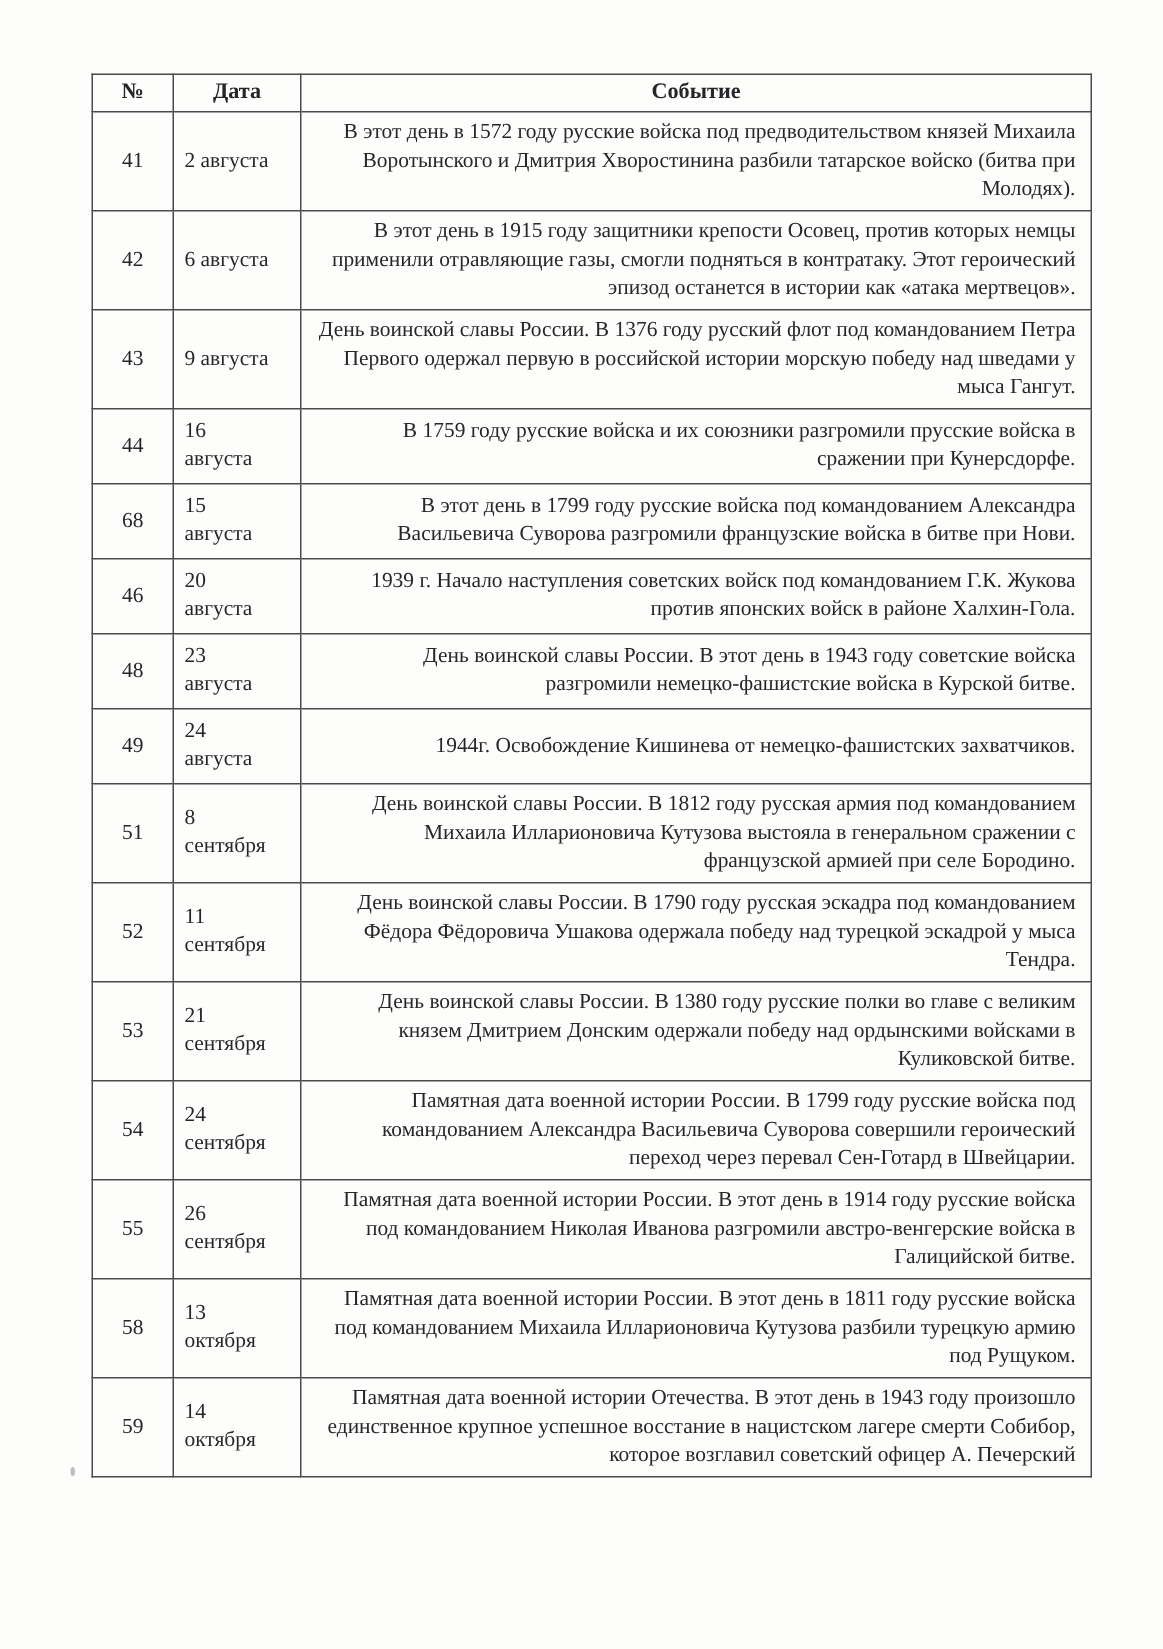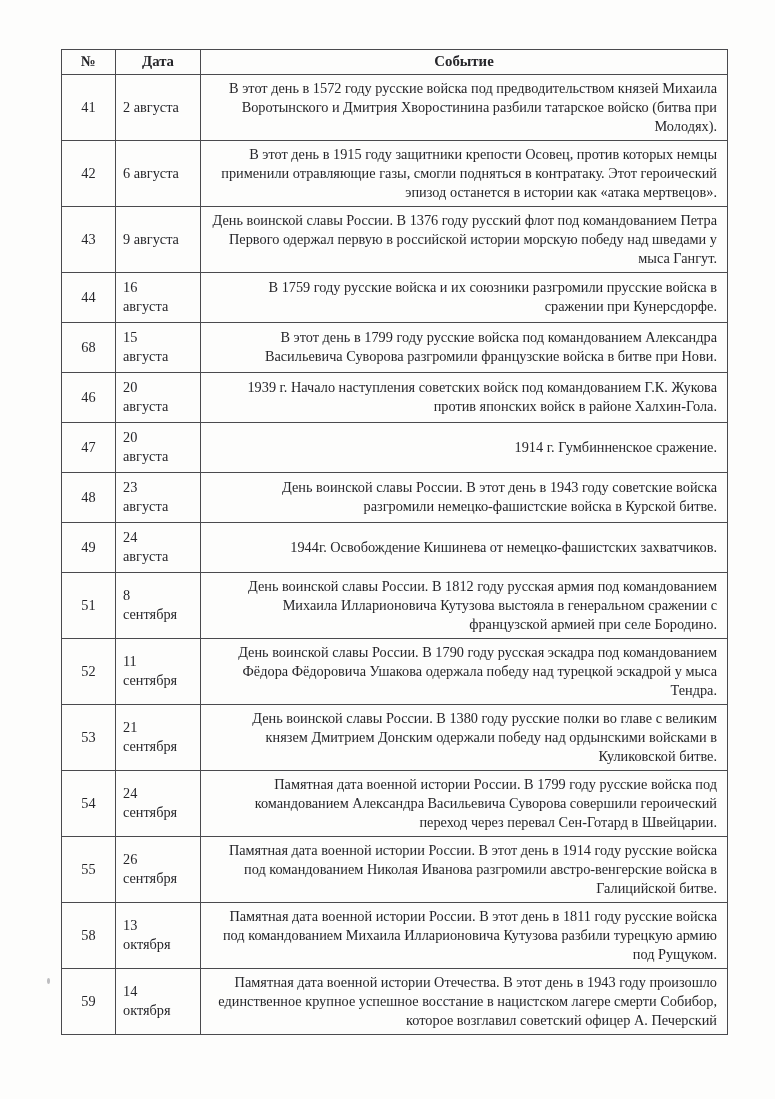--- a/index.html
+++ b/index.html
@@ -109,26 +109,20 @@
 августа</td>
         <td class="cell-event">В этот день в 1799 году русские войска под командованием Александра Васильевича Суворова разгромили французские войска в битве при Нови.</td>
       </tr>
       <tr>
         <td class="cell-num">46</td>
         <td class="cell-date">20
 августа</td>
         <td class="cell-event">1939 г. Начало наступления советских войск под командованием Г.К. Жукова против японских войск в районе Халхин-Гола.</td>
       </tr>
       <tr>
-        <td class="cell-num">47</td>
-        <td class="cell-date">20
-августа</td>
-        <td class="cell-event">1914 г. Гумбинненское сражение.</td>
-      </tr>
-      <tr>
         <td class="cell-num">48</td>
         <td class="cell-date">23
 августа</td>
         <td class="cell-event">День воинской славы России. В этот день в 1943 году советские войска разгромили немецко-фашистские войска в Курской битве.</td>
       </tr>
       <tr>
         <td class="cell-num">49</td>
         <td class="cell-date">24
 августа</td>
         <td class="cell-event">1944г. Освобождение Кишинева от немецко-фашистских захватчиков.</td>

